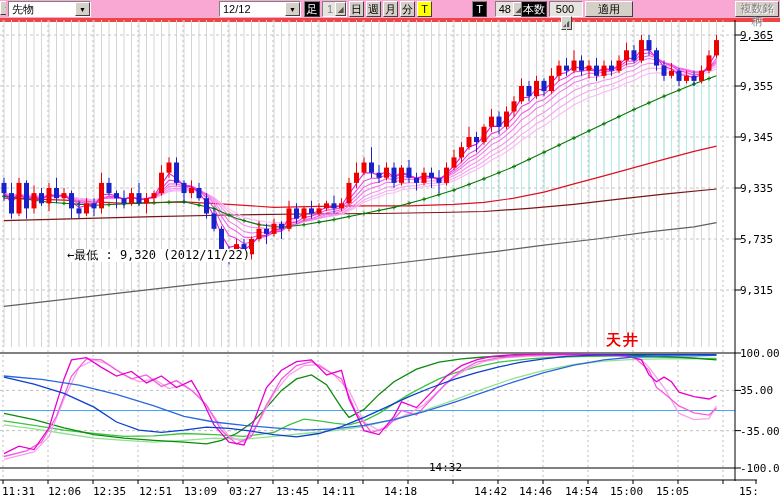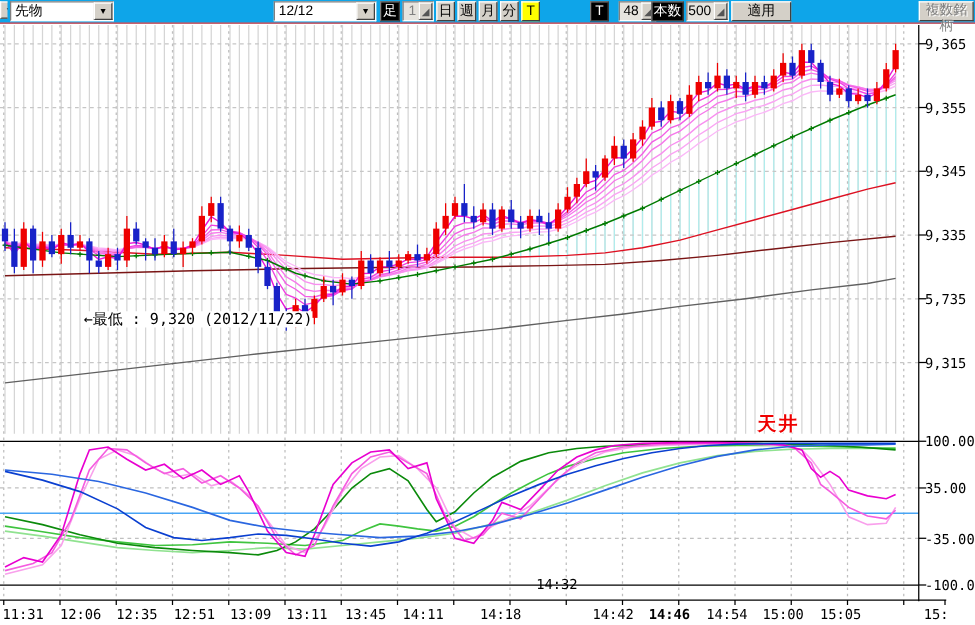--- a/index.html
+++ b/index.html
@@ -1,20 +1,20 @@
 <!DOCTYPE html>
 <html><head>
 <meta charset="utf-8">
 <style>
   html,body{margin:0;padding:0;background:#fff;}
   #app{position:relative;width:780px;height:500px;overflow:hidden;background:#fff;
        font-family:"Liberation Sans","DejaVu Sans",sans-serif;}
   
-  #toolbar{position:absolute;left:0;top:0;width:780px;height:18px;background:#0ea5e9;
-           border-bottom:1px solid #ef4444;box-shadow:0 1px 0 #ffffff;}
+  #toolbar{position:absolute;left:0;top:0;width:780px;height:18px;background:#f9a8d4;
+           border-bottom:4px solid #ef4444;box-shadow:0 1px 0 #ffffff;}
   .tb{position:absolute;top:1px;height:16px;box-sizing:border-box;font-size:11px;line-height:14px;}
   .combo{background:#fff;border:1px solid;border-color:#808080 #fff #fff #808080;
          display:flex;align-items:center;}
   .combo .cval{flex:1;padding-left:3px;color:#000;white-space:nowrap;overflow:hidden;}
   .combo .carr{width:15px;height:14px;background:#D4D0C8;border:1px solid;
                border-color:#fff #404040 #404040 #fff;font-size:7px;text-align:center;
                line-height:13px;color:#000;box-sizing:border-box;}
   .btn{background:#D4D0C8;border:1px solid;border-color:#fff #404040 #404040 #fff;
        color:#000;text-align:center;padding:0;line-height:13px;}
   .btn-black{background:#000;color:#fff;border-color:#808080 #404040 #404040 #808080;}
@@ -62,21 +62,21 @@
     <button class="tb btn" style="left:366px;width:15px;">週</button>
     <button class="tb btn" style="left:383px;width:15px;">月</button>
     <button class="tb btn" style="left:400px;width:15px;">分</button>
     <button class="tb btn btn-yellow" style="left:417px;width:15px;">T</button>
     <button class="tb btn btn-black" style="left:472px;width:15px;">T</button>
     <div class="tb spin" style="left:495px;width:30px;">
       <span class="sval">48</span>
       <span class="sbtn">◢</span>
     </div>
     <button class="tb btn btn-black" style="left:521px;width:26px;">本数</button>
-    <div class="tb spin" style="left:549px;width:34px;">
+    <div class="tb spin" style="left:549px;width:34px;flex-direction:column;">
       <span class="sval">500</span>
       <span class="sbtn">◢</span>
     </div>
     <button class="tb btn" style="left:585px;width:48px;">適用</button>
     <button class="tb btn btn-disabled" style="left:735px;width:44px;">複数銘柄</button>
   </div>
 
   <svg id="chart-svg" width="780" height="500" style="position:absolute;left:0;top:0;">
       <g>
         <line x1="4" y1="20" x2="4" y2="347" stroke="#D5D5D5" stroke-width="1"></line>
@@ -606,46 +606,46 @@
         <line x1="678" y1="480" x2="678" y2="484" stroke="#000" stroke-width="1"></line>
         <line x1="723" y1="480" x2="723" y2="484" stroke="#000" stroke-width="1"></line>
         <line x1="756" y1="480" x2="756" y2="484" stroke="#000" stroke-width="1"></line>
       </g>
     </svg>
 
   <div class="anno" style="left:67px;top:249px;">←最低 : 9,320 (2012/11/22)</div>
   <div id="signal-label" style="left:606px;top:332px;">天井</div>
 
   <div id="price-axis-labels">
-      <span class="axis-label" style="left: 740px; top: 29px;">9,365</span>
+      <span class="axis-label" style="left: 740px; top: 29px; text-decoration: underline;">9,365</span>
       <span class="axis-label" style="left: 740px; top: 80px;">9,355</span>
       <span class="axis-label" style="left: 740px; top: 131px;">9,345</span>
       <span class="axis-label" style="left: 740px; top: 182px;">9,335</span>
       <span class="axis-label" style="left: 740px; top: 233px;">5,735</span>
       <span class="axis-label" style="left: 740px; top: 284px;">9,315</span>
     </div>
   <div id="osc-axis-labels">
       <span class="axis-label" style="left: 740px; top: 347px;">100.00</span>
       <span class="axis-label" style="left: 740px; top: 384.375px;">35.00</span>
       <span class="axis-label" style="left: 740px; top: 424.625px;">-35.00</span>
       <span class="axis-label" style="left: 740px; top: 462px;">-100.00</span>
     </div>
   <div id="time-axis-labels">
       <span class="axis-label" style="left: 2px; top: 485px;">11:31</span>
       <span class="axis-label" style="left: 48px; top: 485px;">12:06</span>
       <span class="axis-label" style="left: 93px; top: 485px;">12:35</span>
       <span class="axis-label" style="left: 139px; top: 485px;">12:51</span>
       <span class="axis-label" style="left: 184px; top: 485px;">13:09</span>
-      <span class="axis-label" style="left: 229px; top: 485px;">13:11</span>
+      <span class="axis-label" style="left: 229px; top: 485px;">03:27</span>
       <span class="axis-label" style="left: 276px; top: 485px;">13:45</span>
       <span class="axis-label" style="left: 322px; top: 485px;">14:11</span>
       <span class="axis-label" style="left: 384px; top: 485px;">14:18</span>
       <span class="axis-label" style="left: 429px; top: 461px;">14:32</span>
       <span class="axis-label" style="left: 474px; top: 485px;">14:42</span>
-      <span class="axis-label" style="left: 519px; top: 485px; font-weight: bold;">14:46</span>
+      <span class="axis-label" style="left: 519px; top: 485px;">14:46</span>
       <span class="axis-label" style="left: 565px; top: 485px;">14:54</span>
       <span class="axis-label" style="left: 610px; top: 485px;">15:00</span>
       <span class="axis-label" style="left: 656px; top: 485px;">15:05</span>
       <div id="clip-last-time" style="left: 739px; top: 485px; width: 18px; height: 13px;">
         <span class="axis-label" style="left: 0px; top: 0px;">15:1</span>
       </div>
     </div>
 </div>
 
 </body></html>

